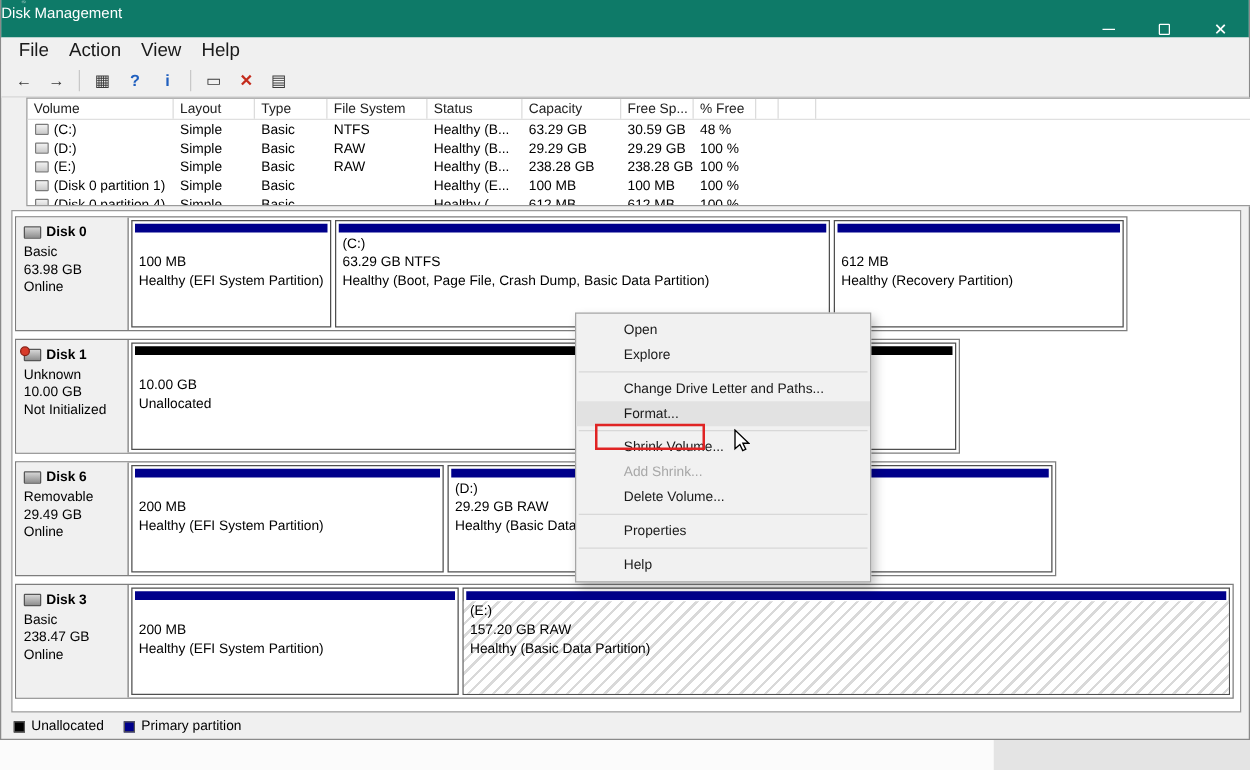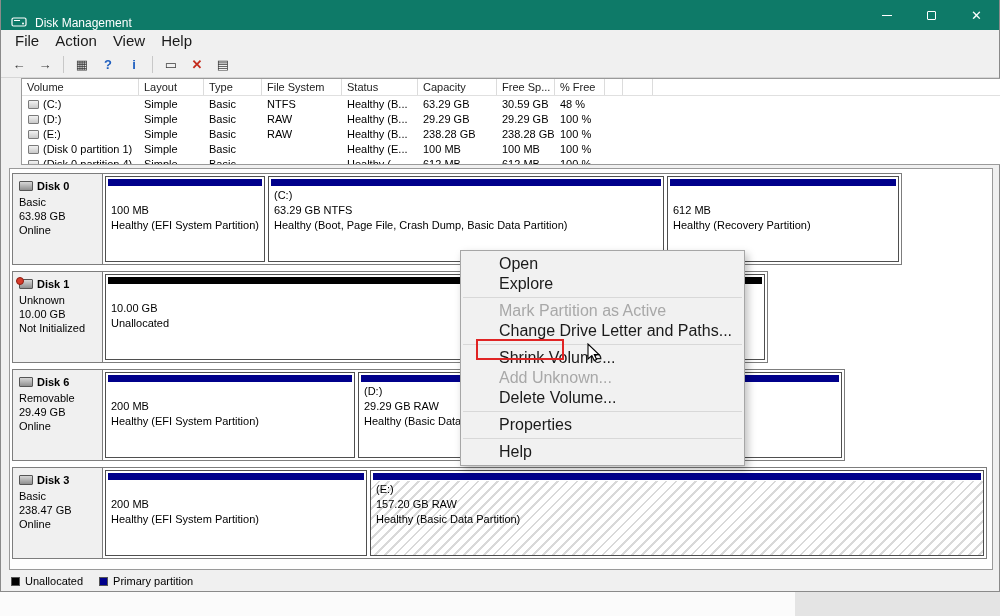--- a/index.html
+++ b/index.html
@@ -6,21 +6,21 @@
   body { background:#fff; }
   .screen {
     position:relative; width:1000px; height:616px; overflow:hidden;
     font-family:"Liberation Sans", sans-serif; background:#ffffff; -webkit-font-smoothing:antialiased;
   }
   
   .app-window {
     position:absolute; left:0; top:0; width:1000px; height:592px;
     background:#f0f0f0; border-left:1px solid #8a8a8a; border-right:1px solid #8a8a8a; border-bottom:1px solid #8a8a8a;
   }
-  .titlebar { height:30px; background:#0e7a68; color:#fff; display:flex; align-items:flex-end; }
+  .titlebar { height:30px; background:#0e7a68; color:#fff; display:flex; align-items:flex-start;flex-direction:column; }
   .titlebar .app-icon { width:16px; height:16px; margin:0 8px 0 10px; }
   .titlebar .title { font-size:12px; }
   .win-controls { margin-left:auto; display:flex; height:100%; }
   .win-btn { width:45px; height:100%; display:flex; align-items:center; justify-content:center; color:#fff; font-size:12px; cursor:default; }
   .min-glyph { display:inline-block; width:10px; height:1px; background:#fff; }
   .max-glyph { display:inline-block; width:9px; height:9px; border:1px solid #fff; border-radius:1px; }
   .close-glyph { font-size:13px; line-height:1; }
 
   .menubar { height:21px; background:#f0f0f0; display:flex; align-items:center; padding-left:6px; }
   .menu-item { font-size:15px; color:#1a1a1a; padding:2px 8px; }
@@ -65,23 +65,23 @@
     background:repeating-linear-gradient(135deg, #ffffff 0px, #ffffff 5px, #d9d9d9 5px, #d9d9d9 7px);
   }
 
   
   .legend { position:absolute; left:10px; top:575px; display:flex; gap:16px; align-items:center; font-size:11px; color:#000; }
   .legend-item { display:flex; align-items:center; gap:5px; }
   .legend-swatch { width:9px; height:9px; border:1px solid #555; }
 
   
   .context-menu {
-    position:absolute; left:460px; top:250px; width:285px; z-index:10;
+    position:absolute; left:460px; top:250px; width:237px; z-index:10;
     background:#f1f1f1; border:1px solid #a6a6a6; box-shadow:3px 4px 8px rgba(0,0,0,.25);
-    padding:3px 0; font-size:16px; color:#1a1a1a;
+    padding:3px 0; font-size:11px; color:#1a1a1a;
   }
   .cm-item { height:20px; line-height:20px; padding-left:38px; white-space:nowrap; }
   .cm-item.disabled { color:#a8a8a8; }
   .cm-item.hl { background:#e2e2e2; }
   .cm-sep { height:1px; background:#d8d8d8; margin:3px 2px; }
 
   .annotation-box { position:absolute; left:476px; top:339px; width:88px; height:21px; border:2px solid #e02424; z-index:11; }
 
   .cursor { position:absolute; left:586px; top:343px; z-index:12; }
 
@@ -338,25 +338,25 @@
         <span>Primary partition</span>
       </div>
     </div>
 
   </div>
 
   <div class="context-menu">
     <div class="cm-item">Open</div>
     <div class="cm-item">Explore</div>
     <div class="cm-sep"></div>
-    <div class="cm-item disabled">Mark Partition as Active</div>
     <div class="cm-item">Change Drive Letter and Paths...</div>
+    <div class="cm-item hl">Format...</div>
     <div class="cm-sep"></div>
     <div class="cm-item">Shrink Volume...</div>
-    <div class="cm-item disabled">Add Unknown...</div>
+    <div class="cm-item disabled">Add Shrink...</div>
     <div class="cm-item">Delete Volume...</div>
     <div class="cm-sep"></div>
     <div class="cm-item">Properties</div>
     <div class="cm-sep"></div>
     <div class="cm-item">Help</div>
   </div>
 
   <div class="annotation-box"></div>
 
   <svg class="cursor" width="14" height="20" viewBox="0 0 14 20">

